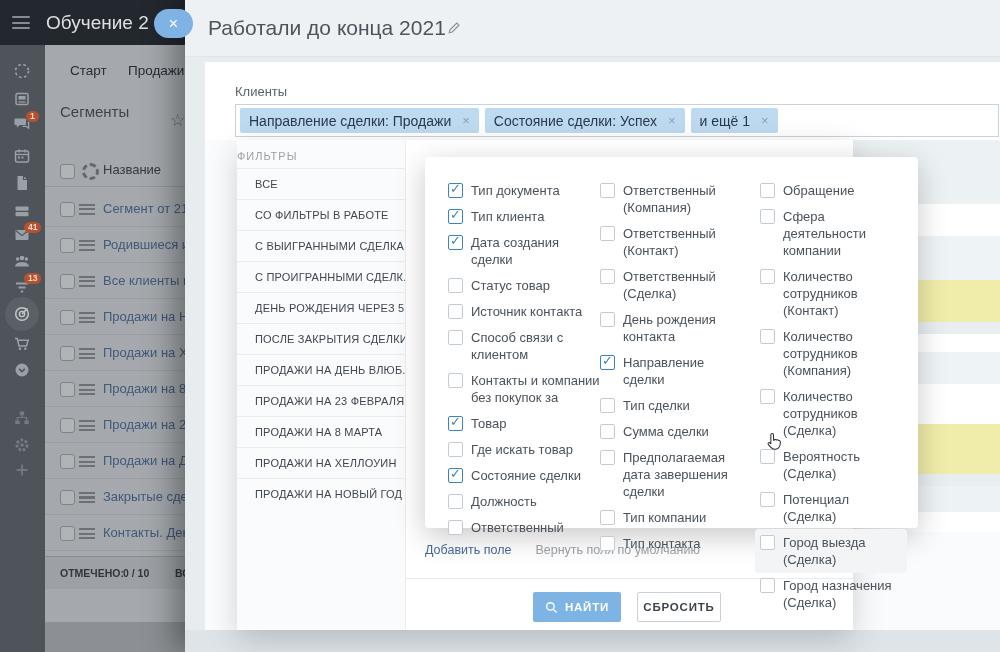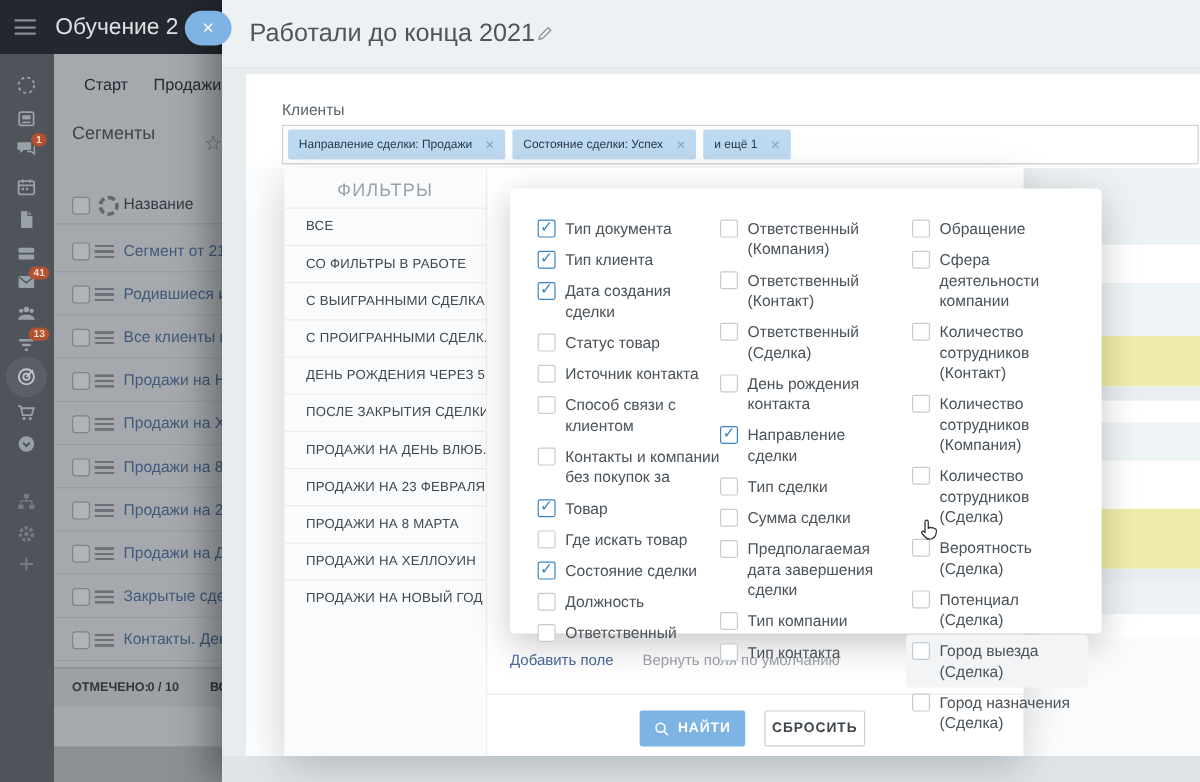--- a/index.html
+++ b/index.html
@@ -34,29 +34,29 @@
   
   .modal{left:185px;top:0;width:815px;height:652px;background:#e7ecef;box-shadow:-12px 0 28px rgba(0,0,0,.35);z-index:5;}
   .m-head{left:0;top:0;width:815px;height:56px;background:#eef1f3;border-bottom:1px solid #e2e6e9;}
   .m-title{left:23px;top:0;line-height:56px;font-size:21px;color:#4d555c;white-space:nowrap;}
   .pencil{left:262px;top:21px;}
   .card{left:20px;top:62px;width:795px;height:78px;background:#fff;}
   .card-label{left:50px;top:84px;font-size:13px;color:#5a646c;}
   .search-row{left:50px;top:104px;width:764px;height:33px;background:#fff;border:1px solid #cbd3da;
     box-sizing:border-box;display:flex;align-items:center;gap:6px;padding:0 4px;}
   .chip{display:flex;align-items:center;background:#bedaf0;border-radius:2px;height:25px;padding:0 9px;}
-  .chip b{font-weight:normal;font-size:10px;color:#293a4c;white-space:nowrap;}
+  .chip b{font-weight:normal;font-size:14px;color:#293a4c;white-space:nowrap;}
   .chip .x{margin-left:11px;color:#86a1b9;font-size:13px;line-height:1;}
   .sliver{left:20px;top:140px;width:32px;height:490px;background:#fbfcfd;}
   .stripes{left:668px;top:140px;width:147px;height:490px;background:#fafbfc;z-index:1;}
   .stripe{position:absolute;left:0;width:147px;}
   
   .dropdown{left:52px;top:140px;width:616px;height:490px;background:#fff;box-shadow:0 10px 30px rgba(0,0,0,.18);z-index:5;}
   .presets{position:absolute;left:0;top:0;width:169px;height:490px;background:#fafbfc;border-right:1px solid #ededef;box-sizing:border-box;}
-  .pre-hdr{display:block;text-align:center;padding:10px 0 6px;font-size:15px;letter-spacing:1px;color:#9aa1a8;}
+  .pre-hdr{display:block;padding:10px 0 6px;font-size:11px;letter-spacing:1px;color:#9aa1a8;}
   .pre-item{display:block;padding:9px 10px 9px 18px;font-size:11px;letter-spacing:.2px;color:#3e464f;
     border-top:1px solid #eaecee;white-space:nowrap;overflow:hidden;cursor:pointer;}
   .links-row{position:absolute;left:188px;top:403px;display:flex;gap:24px;align-items:center;}
   .link-add{font-size:12.5px;color:#47699c;cursor:pointer;white-space:nowrap;}
   .link-restore{font-size:12.5px;color:#9da3a9;cursor:pointer;white-space:nowrap;}
   .dd-divider{position:absolute;left:169px;top:438px;width:447px;height:1px;background:#e9ecef;}
   .btn-find{position:absolute;left:296px;top:452px;width:88px;height:30px;background:#7db4e3;border:none;border-radius:2px;
     display:flex;align-items:center;justify-content:center;gap:7px;cursor:pointer;}
   .btn-find span{color:#fff;font-size:11.5px;font-weight:bold;letter-spacing:.8px;}
   .btn-reset{position:absolute;left:400px;top:452px;width:84px;height:30px;background:#fff;border:1px solid #c9d0d6;border-radius:2px;

